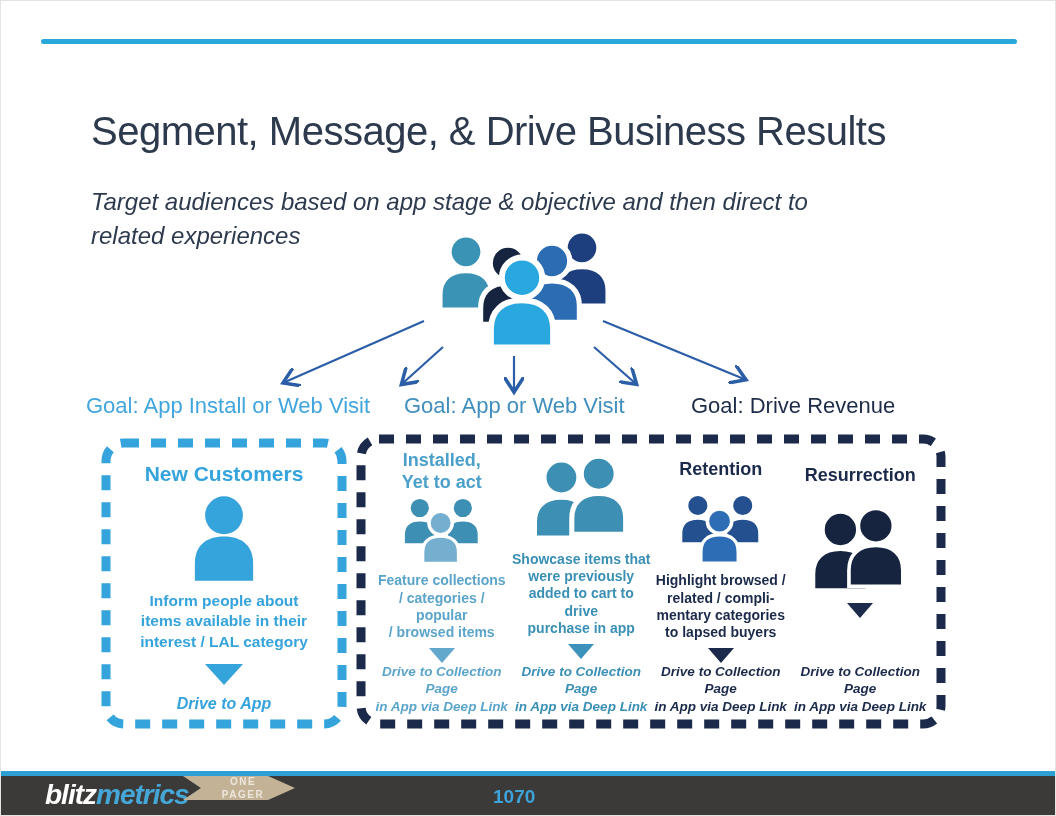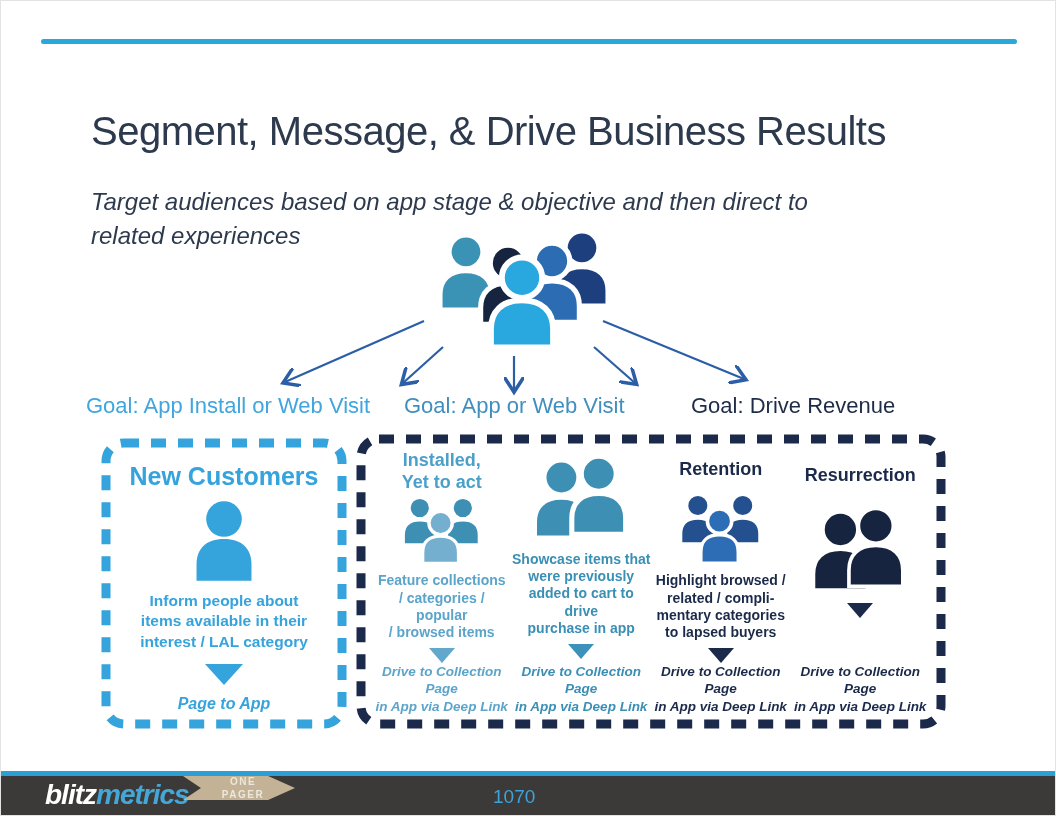--- a/index.html
+++ b/index.html
@@ -15,21 +15,21 @@
   .arrows{position:absolute;left:260px;top:300px;}
   .goal{position:absolute;top:392px;font-size:22px;white-space:nowrap;}
   .goal-1{left:85px;color:#41A5DE;}
   .goal-2{left:403px;color:#418FBE;}
   .goal-3{left:690px;color:#1F2C49;}
 
   .box{position:absolute;box-sizing:border-box;}
   .box-border{position:absolute;left:0;top:0;width:100%;height:100%;}
   .nc-box{left:100px;top:437px;width:246px;height:291px;}
   .nc-content{position:absolute;left:0;top:0;width:100%;height:100%;display:flex;flex-direction:column;align-items:center;padding:24px 20px 16px;box-sizing:border-box;text-align:center;}
-  .nc-title{font-size:25px;font-weight:bold;color:#35A3DC;}
+  .nc-title{font-size:21px;font-weight:bold;color:#35A3DC;}
   .nc-person{margin-top:8px;}
   .nc-desc{margin-top:10px;font-size:15.5px;font-weight:bold;color:#35A3DC;line-height:1.32;white-space:pre-line;}
   .nc-tri{margin-top:12px;width:0;height:0;border-left:19px solid transparent;border-right:19px solid transparent;border-top:21px solid #35A3DC;}
   .nc-cta{margin-top:10px;font-size:16px;font-weight:bold;font-style:italic;color:#35A3DC;}
 
   .seg-box{left:355px;top:433px;width:590px;height:295px;}
   .seg-content{position:absolute;left:0;top:0;width:100%;height:100%;display:flex;padding:16px 16px 14px;box-sizing:border-box;}
   .col{flex:1 1 0;display:flex;flex-direction:column;align-items:center;text-align:center;min-width:0;}
   .col-title{height:52px;display:flex;align-items:center;justify-content:center;font-size:18px;font-weight:bold;line-height:1.22;white-space:pre-line;color:var(--head);}
   .col-icon{margin-top:2px;}
@@ -43,21 +43,21 @@
 
   .footer-line{position:absolute;left:0;top:770px;width:1056px;height:5px;background:#2CA0D4;}
   .footer-bar{position:absolute;left:0;top:775px;width:1056px;height:41px;background:#3B3A38;}
   .logo{position:absolute;left:44px;top:775px;height:37px;display:flex;align-items:center;font-size:28px;font-weight:bold;font-style:italic;letter-spacing:-1px;white-space:nowrap;}
   .logo-blitz{color:#ffffff;}
   .logo-metrics{color:#45A7D7;}
   .badge{position:absolute;left:182px;top:775px;width:112px;height:24px;background:#C3B296;
     clip-path:polygon(0 0,76% 0,100% 50%,76% 100%,0 100%,16% 50%);
     display:flex;align-items:center;justify-content:center;}
   .badge-label{font-size:10px;font-weight:bold;color:#EDE7DB;letter-spacing:1.5px;line-height:1.35;text-align:center;white-space:pre-line;padding-left:8px;}
-  .page-num{position:absolute;left:492px;top:775px;height:41px;display:flex;align-items:center;font-size:19px;font-weight:normal;color:#3FA3DB;}
+  .page-num{position:absolute;left:492px;top:775px;height:41px;display:flex;align-items:center;font-size:19px;font-weight:bold;color:#3FA3DB;}
   .defs-holder{position:absolute;width:0;height:0;overflow:hidden;}
 </style>
 </head>
 <body>
 
 <div class="slide">
 
   <svg class="defs-holder" aria-hidden="true">
     <defs>
       <g id="p">
@@ -106,21 +106,21 @@
     </svg>
     <div class="nc-content">
       <div class="nc-title">New Customers</div>
       <svg class="nc-person" width="92" height="100" viewBox="0 0 100 110">
         <use href="#p" fill="#35A3DC"></use>
       </svg>
       <div class="nc-desc">Inform people about
 items available in their
 interest / LAL category</div>
       <div class="nc-tri"></div>
-      <div class="nc-cta">Page to App</div>
+      <div class="nc-cta">Drive to App</div>
     </div>
   </div>
 
   <div class="box seg-box">
     <svg class="box-border" viewBox="0 0 590 295" preserveAspectRatio="none">
       <rect x="5" y="5" width="580" height="285" rx="18" fill="none" stroke="#1B2A4A" stroke-width="9" stroke-dasharray="15 12"></rect>
     </svg>
     <div class="seg-content">
 
       <div class="col c1">

